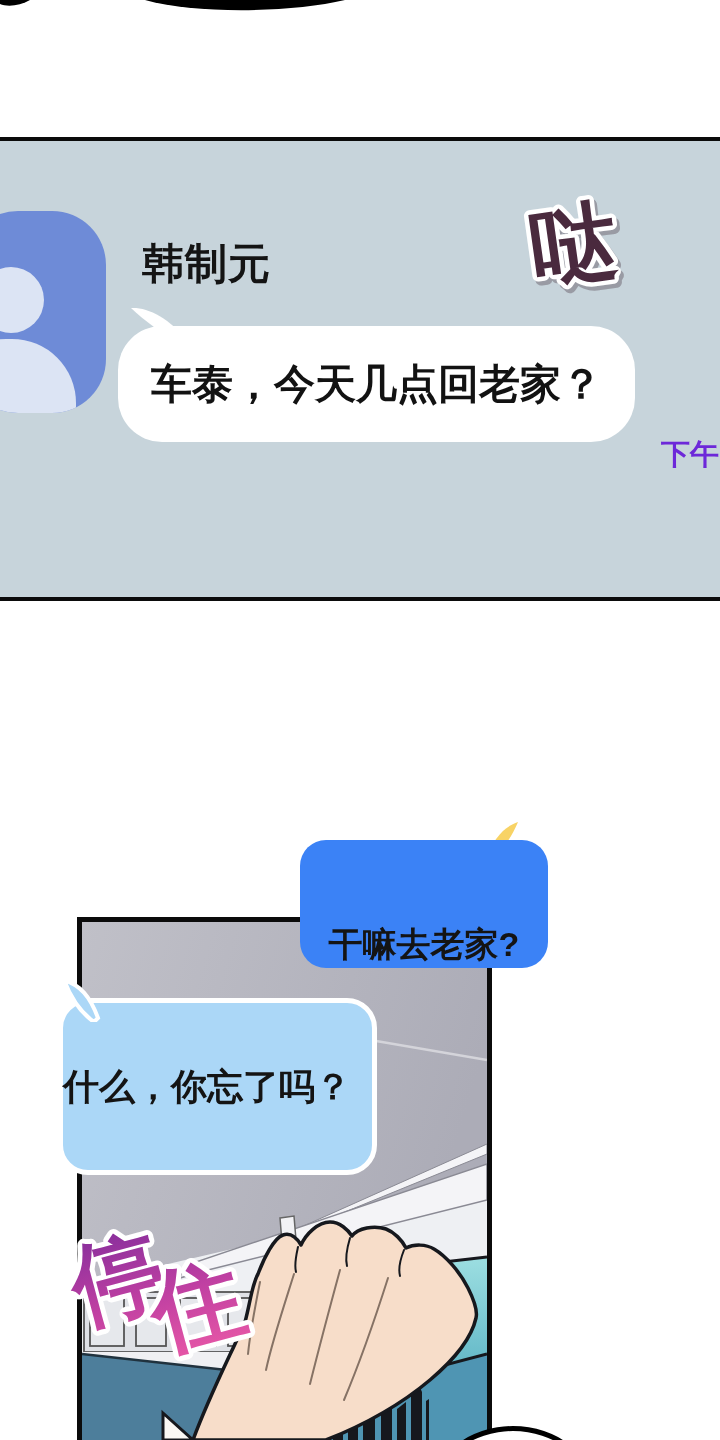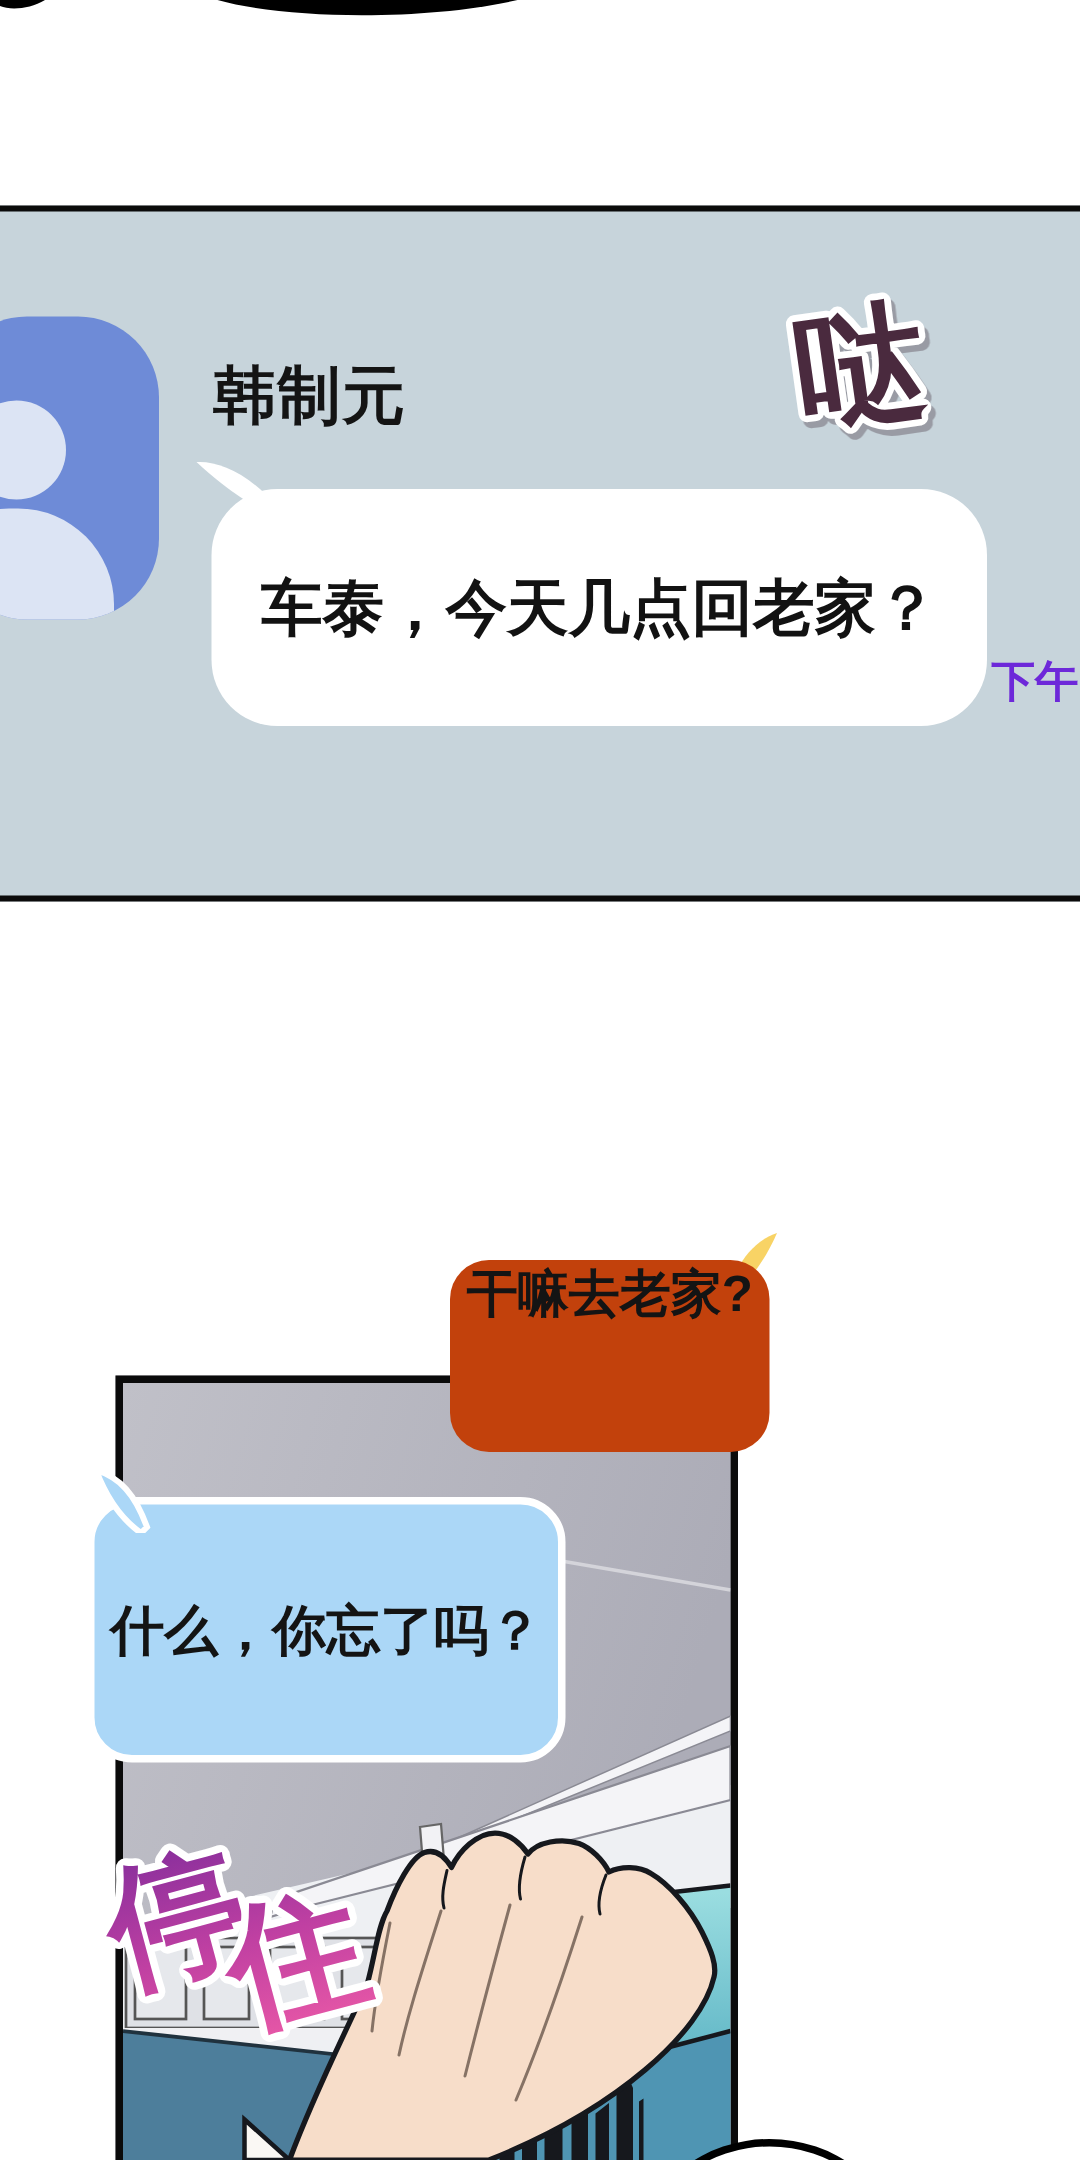--- a/index.html
+++ b/index.html
@@ -6,36 +6,36 @@
   body{width:720px;height:1440px;position:relative;overflow:hidden;background:#ffffff;
        font-family:"Liberation Sans","DejaVu Sans",sans-serif;}
   .abs{position:absolute;}
   
   .msg-panel{left:0;top:137px;width:720px;height:464px;background:#c7d4db;
              border-top:4px solid #0b0b0b;border-bottom:4px solid #0b0b0b;box-sizing:border-box;padding-left:28px;}
   .avatar{left:-36px;top:70px;width:142px;height:202px;background:#6e8bd7;border-radius:54px;overflow:hidden;}
   .avatar .head{position:absolute;left:14px;top:56px;width:66px;height:66px;border-radius:50%;background:#dce4f4;}
   .avatar .body{position:absolute;left:-22px;top:128px;width:134px;height:96px;border-radius:64px 64px 0 0;background:#dce4f4;}
   .contact-name{left:142px;top:95px;font-size:42px;font-weight:700;color:#141414;letter-spacing:1px;}
-  .bubble-in{left:141px;top:185px;width:517px;height:158px;background:#ffffff;border-radius:44px;
+  .bubble-in{left:118px;top:185px;width:517px;height:116px;background:#ffffff;border-radius:44px;
              display:flex;align-items:center;justify-content:center;}
   .bubble-in .txt{font-size:41px;font-weight:700;color:#121212;white-space:nowrap;}
   .tail-white{left:129px;top:164px;}
   .timestamp{left:661px;top:294px;font-size:29px;font-weight:700;color:#6d28d9;white-space:nowrap;}
   .sfx-da{left:505px;top:35px;filter:drop-shadow(3px 4px 0 rgba(46,24,36,.30));}
   
   .panel-frame{left:77px;top:917px;width:405px;height:518px;border:5px solid #0b0b0b;box-sizing:content-box;background:#b6b6bf;}
   .panel-art{left:82px;top:922px;width:405px;height:518px;}
   
-  .bubble-yellow{left:300px;top:840px;width:213px;height:128px;background:#c2410c;border-radius:26px;
-                 display:flex;align-items:flex-start;justify-content:center;z-index:5;}
+  .bubble-yellow{left:300px;top:840px;width:248px;height:128px;background:#3b82f6;border-radius:26px;
+                 display:flex;align-items:flex-end;justify-content:center;z-index:5;}
   .bubble-yellow .txt{font-size:34px;font-weight:700;color:#141414;white-space:nowrap;}
   .tail-yellow{left:484px;top:822px;z-index:5;}
   .bubble-blue{left:58px;top:998px;width:309px;height:167px;background:#abd7f7;border:5px solid #ffffff;border-radius:30px;
-               display:flex;flex-direction:column;align-items:center;justify-content:center;z-index:5;}
+               display:flex;flex-direction:column;justify-content:center;z-index:5;}
   .bubble-blue .txt{font-size:36px;font-weight:700;color:#141414;line-height:47px;white-space:nowrap;}
   .tail-blue{left:62px;top:978px;z-index:6;}
   .sfx-stop{left:52px;top:1186px;z-index:7;}
   .corner-bubble{left:432px;top:1426px;width:152px;height:122px;background:#ffffff;border:5px solid #000;border-radius:50%;z-index:8;}
   .top-edge{left:0;top:0;z-index:2;}
 </style>
 </head>
 <body>
 
 <svg class="abs top-edge" width="720" height="18" viewBox="0 0 720 18">

